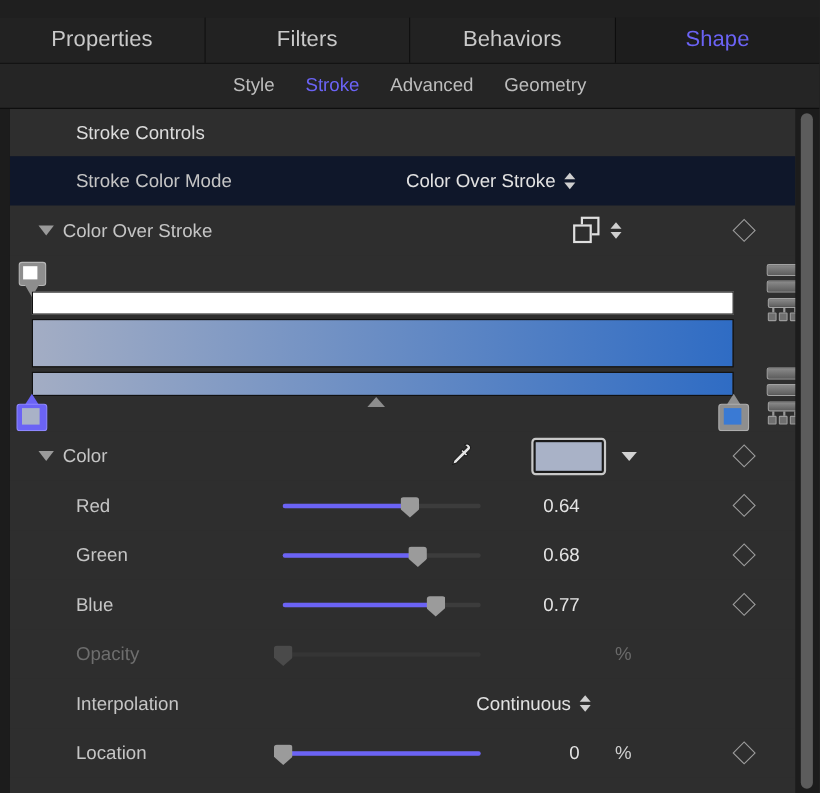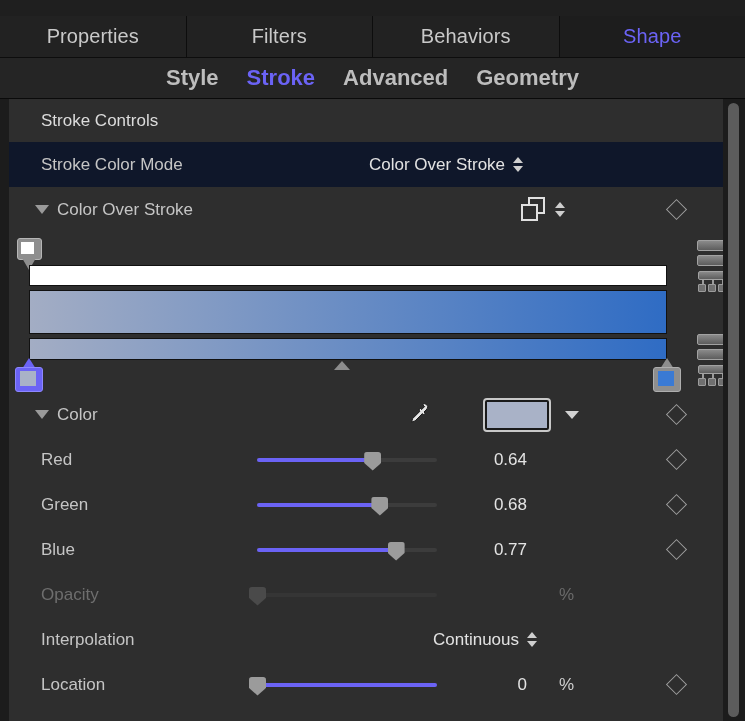--- a/index.html
+++ b/index.html
@@ -49,24 +49,23 @@
   .subtabbar {
     display: flex;
     align-items: center;
     justify-content: center;
     gap: 28px;
     height: 41px;
     background: #252525;
     border-bottom: 1px solid #0a0a0a;
   }
   .subtab {
-    font-size: 22px;
+    font-size: 17px;
     color: #bdbdbd;
     cursor: default;
-    font-weight: bold;
   }
   .subtab.selected { color: #6b63f5; }
 
   
   .content {
     position: relative;
     height: 622px;
     background: #2e2e2e;
     border-left: 9px solid #1c1c1c;
     border-right: 0;
@@ -94,21 +93,21 @@
     height: 622px;
     background: #2e2e2e;
   }
 
   
   .row {
     position: relative;
     display: flex;
     align-items: center;
     height: 45px;
-    padding-left: 32px;
+    padding-left: 60px;
     background: #2e2e2e;
   }
   .row.alt { background: #0f172a; }
   .row.header { height: 43px; }
 
   .row-label {
     font-size: 17px;
     color: #c5c5c5;
     white-space: nowrap;
   }

